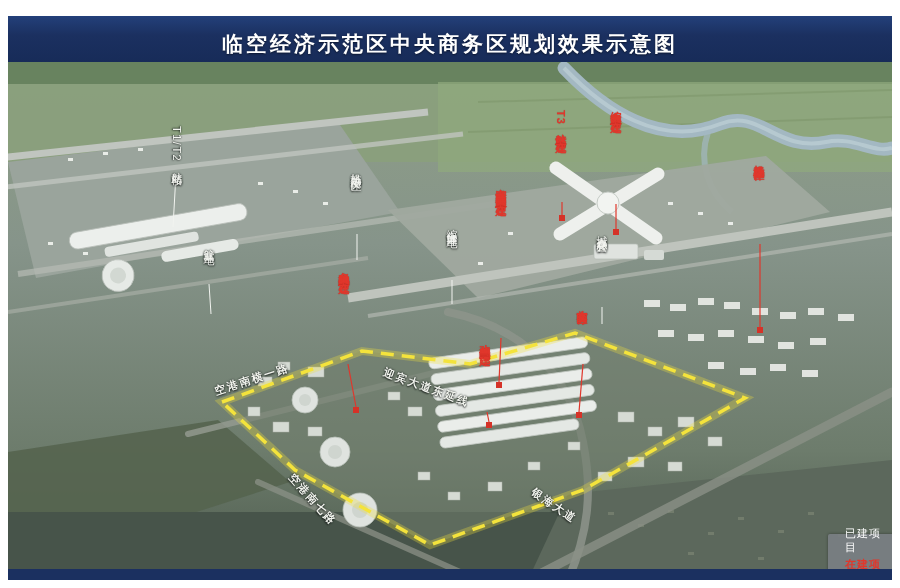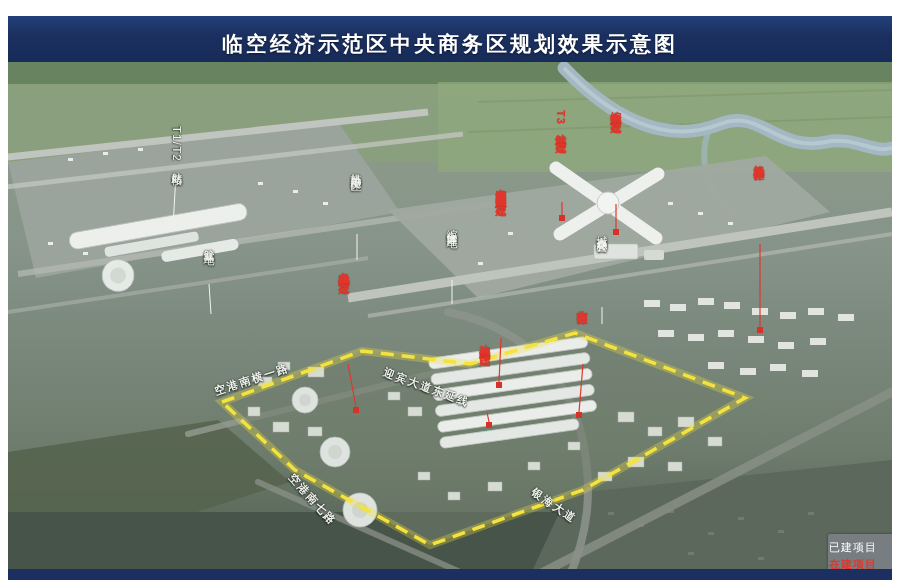--- a/index.html
+++ b/index.html
@@ -16,21 +16,21 @@
   .vlabel{position:absolute;writing-mode:vertical-rl;text-orientation:mixed;
           white-space:pre;line-height:13px;}
   .wlabel{color:#f3f5f0;font-size:11px;letter-spacing:1.5px;
           text-shadow:0 0 2px rgba(20,30,25,.95),0 1px 2px rgba(0,0,0,.7);}
   .rlabel{color:#e0372c;font-size:11px;font-weight:600;letter-spacing:1px;
           text-shadow:0 0 1px rgba(120,20,10,.4);}
   .road{position:absolute;color:#f2f4ee;font-size:11px;font-weight:bold;letter-spacing:2px;
         text-shadow:0 0 2px rgba(20,30,25,.95),0 1px 2px rgba(0,0,0,.7);white-space:nowrap;}
   .legend{position:absolute;left:820px;top:472px;width:70px;height:42px;
           background:rgba(122,127,131,.92);border-radius:2px;box-sizing:border-box;
-          padding:4px 1px;display:flex;flex-direction:column;justify-content:center;gap:3px;
+          padding:4px 17px;display:flex;flex-direction:column;justify-content:center;gap:3px;
           box-shadow:0 0 3px rgba(0,0,0,.4);}
   .legend .row{font-size:11px;line-height:14px;letter-spacing:1px;}
   .legend .built{color:#ffffff;}
   .legend .under{color:#e0372c;font-weight:700;}
   .bottom-strip{position:absolute;left:0;bottom:0;width:884px;height:11px;background:#1b3060;}
 </style>
 </head>
 <body>
 
 <div class="header">

